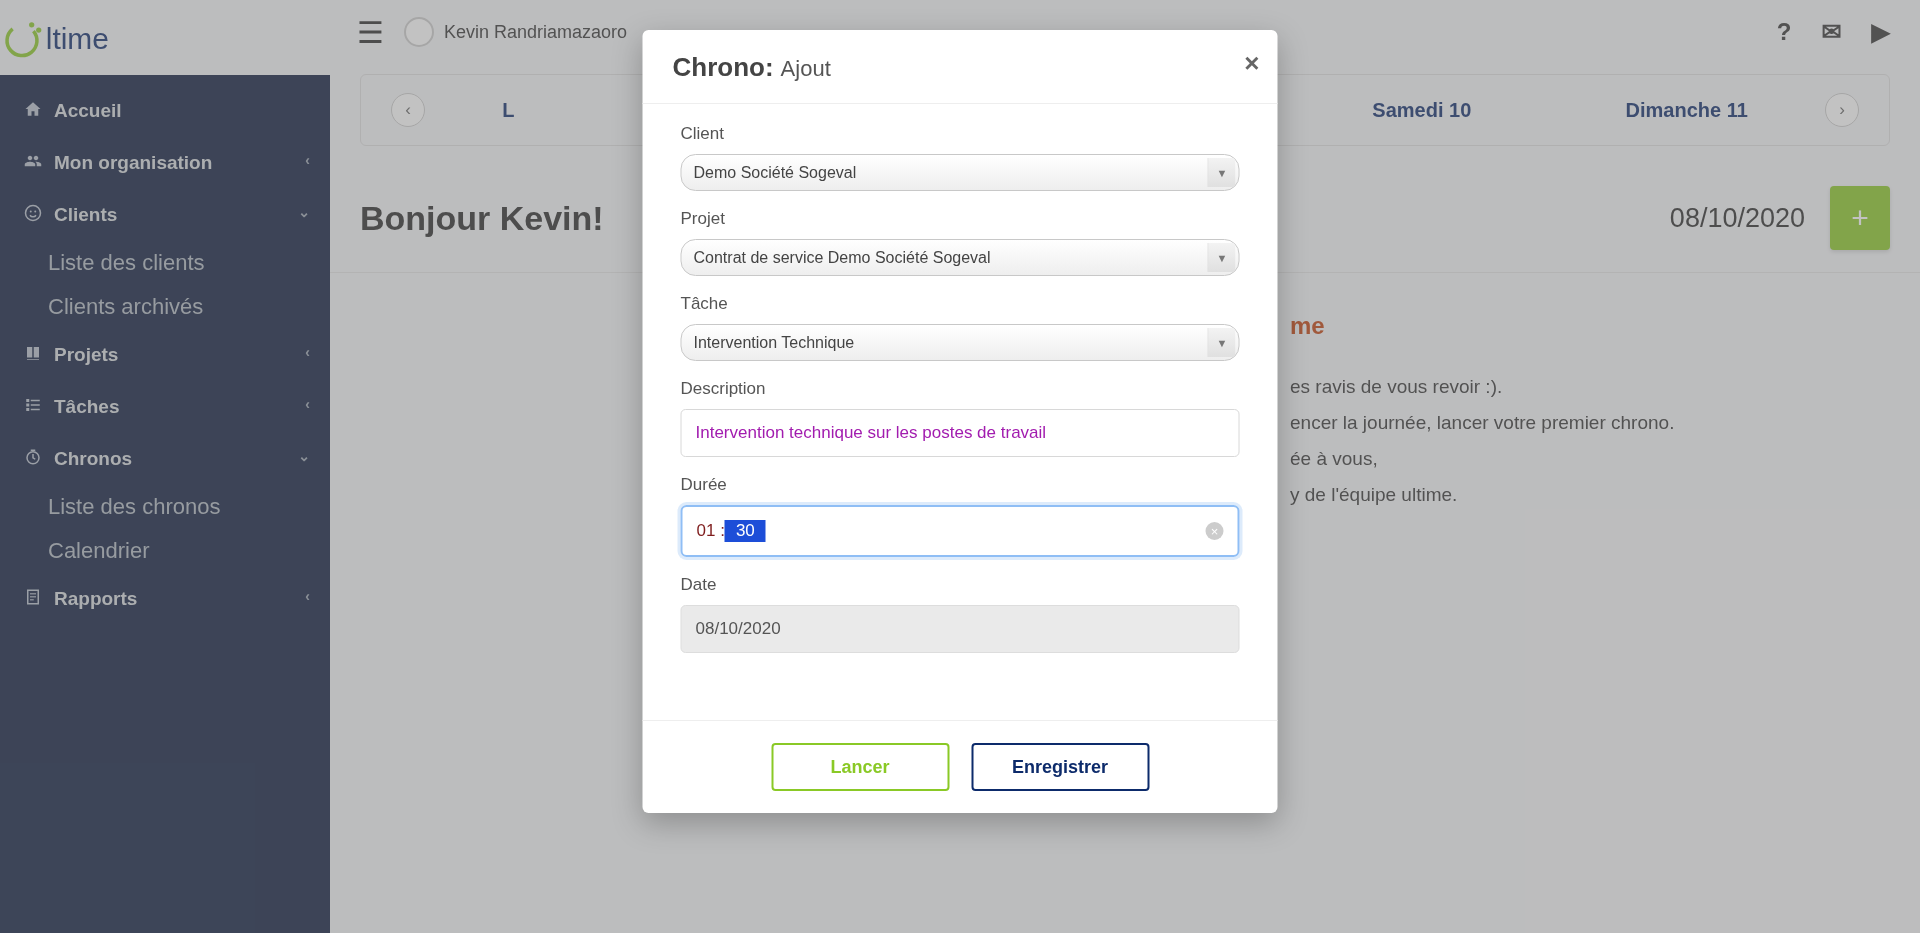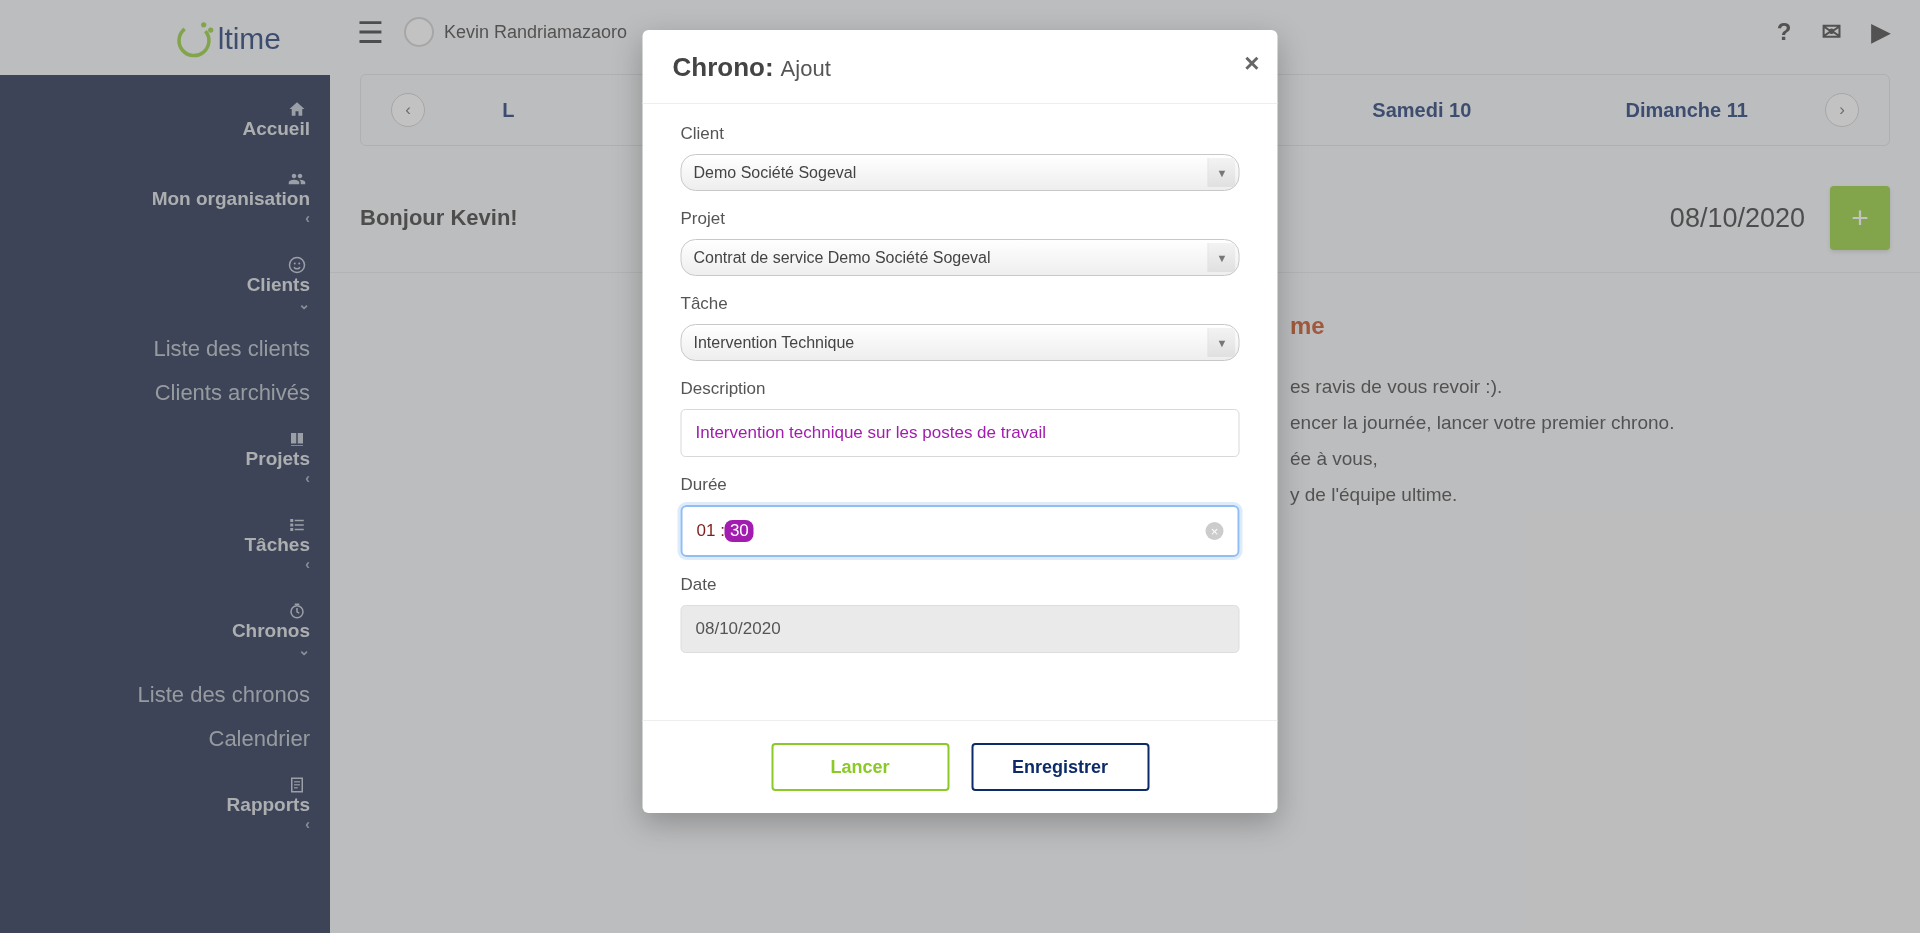--- a/index.html
+++ b/index.html
@@ -16,33 +16,32 @@
   left: 0; top: 0;
   width: 330px; height: 100%;
   background: #0d1b3d;
   color: #b8bfcc;
 }
 .logo-area {
   height: 75px;
   background: #f5f6f8;
   display: flex;
   align-items: center;
-  justify-content: flex-end;
+  justify-content: flex-start;
 }
 .logo-area svg { height: 44px; }
 .nav { padding-top: 10px; }
 .nav-item {
   display: flex;
-  align-items: flex-end;
+  align-items: flex-start;
   padding: 15px 20px;
   font-size: 19px;
   font-weight: 600;
   cursor: pointer;
   color: #d7dbde;
-  flex-direction: column;
 }
 .nav-item.sub {
   padding: 9px 20px 9px 40px;
   font-size: 22px;
   font-weight: 400;
   color: #b1b9c2;
 }
 .nav-item .ico {
   width: 26px; display: inline-flex; justify-content: center;
 }
@@ -84,21 +83,21 @@
   display: flex; align-items: center; justify-content: center;
   color: #666; cursor: pointer; font-size: 17px;
 }
 .days { flex: 1; display: flex; justify-content: space-around; }
 .day { color: #0d2b6b; font-weight: 700; font-size: 20px; }
 .greet-row {
   display: flex; align-items: center;
   padding: 30px 30px 22px 30px;
   border-bottom: 1px solid #e3e3e3;
 }
-.greet { font-size: 22px; font-weight: 800; color: #2b2b2b; }
+.greet { font-size: 34px; font-weight: 800; color: #2b2b2b; }
 .date-txt { margin-left: auto; font-size: 27px; color: #2b2b2b; margin-right: 25px; }
 .plus-btn {
   width: 60px; height: 64px; background: #8ac926; color: #fff;
   display: flex; align-items: center; justify-content: center;
   font-size: 30px; border-radius: 4px; cursor: pointer;
   box-shadow: 0 2px 4px rgba(0,0,0,.15);
 }
 .content-block { padding: 30px 40px; color: #333; font-size: 19px; line-height: 1.9; }
 .content-block h2 { font-size: 24px; font-weight: 700; margin-bottom: 20px; color: #c2410c; }
 .overlay {
@@ -147,21 +146,21 @@
   border: 1px solid #d8d8d8; border-radius: 5px;
   padding: 0 14px; font-size: 17px; color: #a21caf; background: #fff;
 }
 .duree-wrap {
   position: relative;
   border: 2px solid #8fbef5; border-radius: 6px;
   height: 52px; display: flex; align-items: center; padding: 0 14px;
   box-shadow: 0 0 0 3px rgba(120,175,240,.25);
 }
 .duree-txt { font-size: 17px; color: #7f1d1d; }
-.duree-sel { background: #a21caf; color: #fff; padding: 1px 5px; border-radius: 8px; }
+.duree-sel { background: #1d4ed8; color: #fff; padding: 1px 11px; border-radius: 0; }
 .duree-clear {
   position: absolute; right: 14px; top: 50%; transform: translateY(-50%);
   width: 18px; height: 18px; border-radius: 50%; background: #ccc;
   color: #fff; font-size: 13px; display: flex; align-items: center; justify-content: center;
   cursor: pointer;
 }
 .date-input {
   width: 100%; height: 48px;
   background: #eaeaea; border: 1px solid #ddd; border-radius: 5px;
   padding: 0 14px; font-size: 17px; color: #555;

